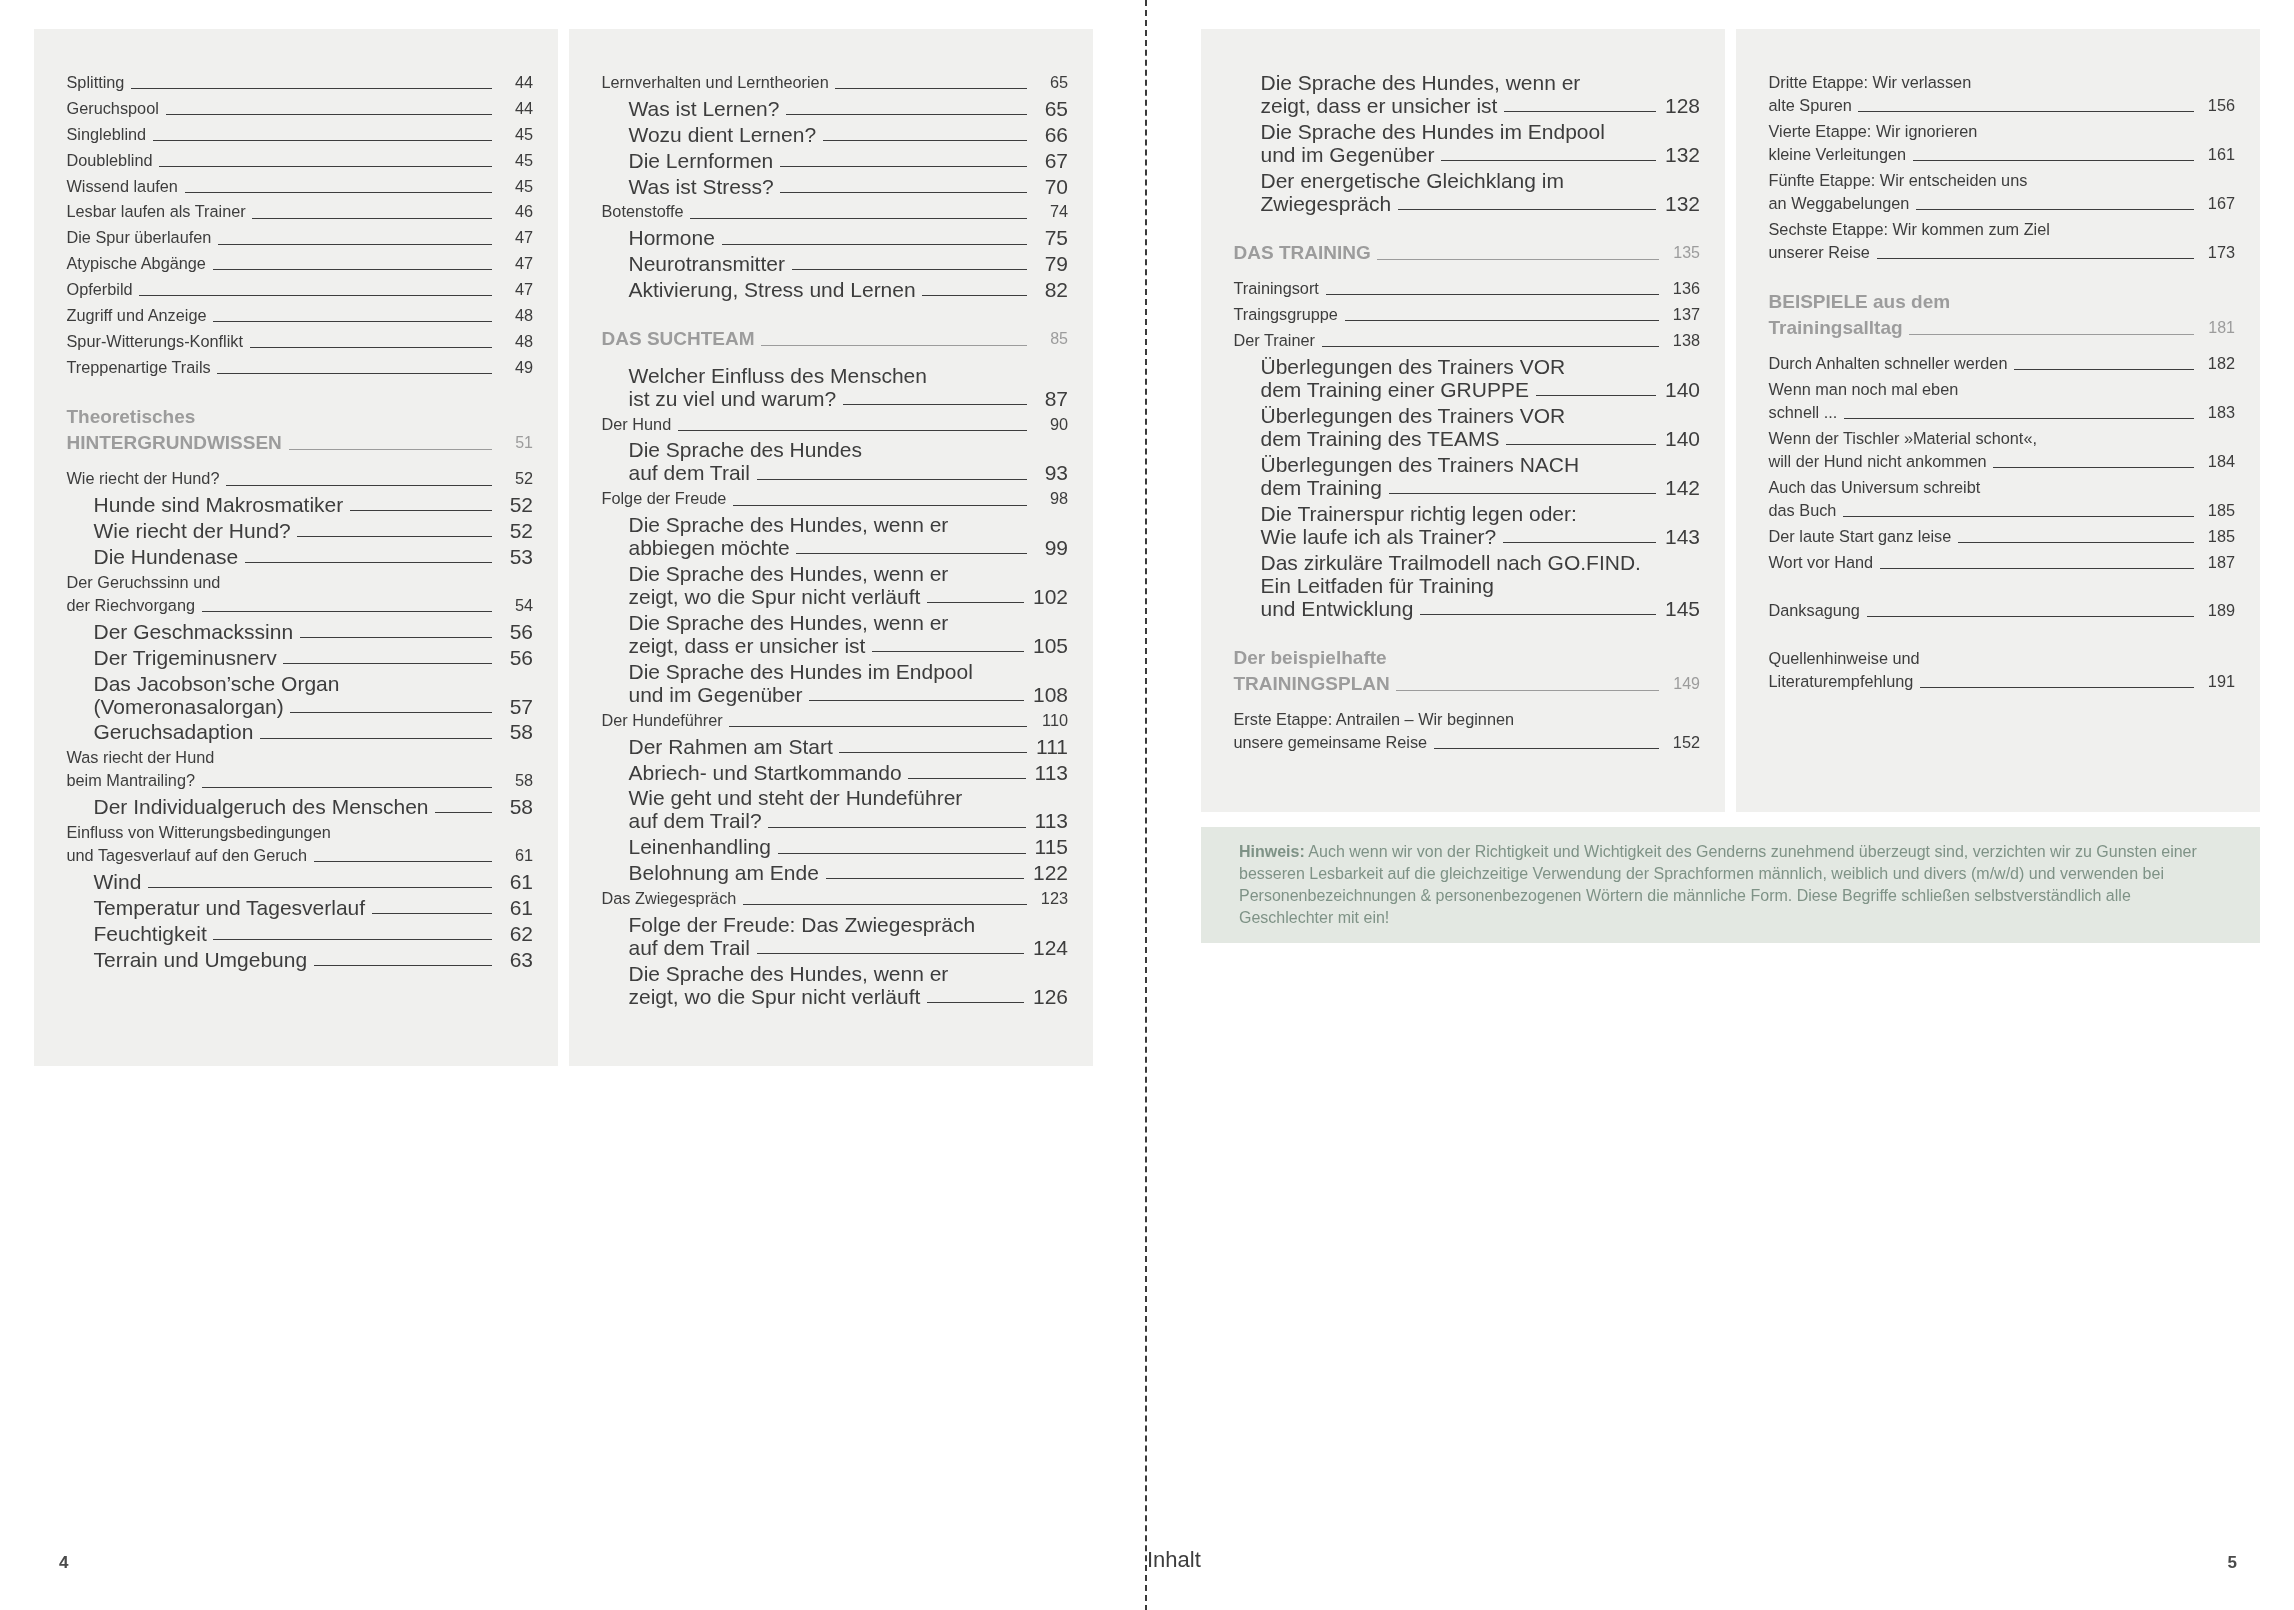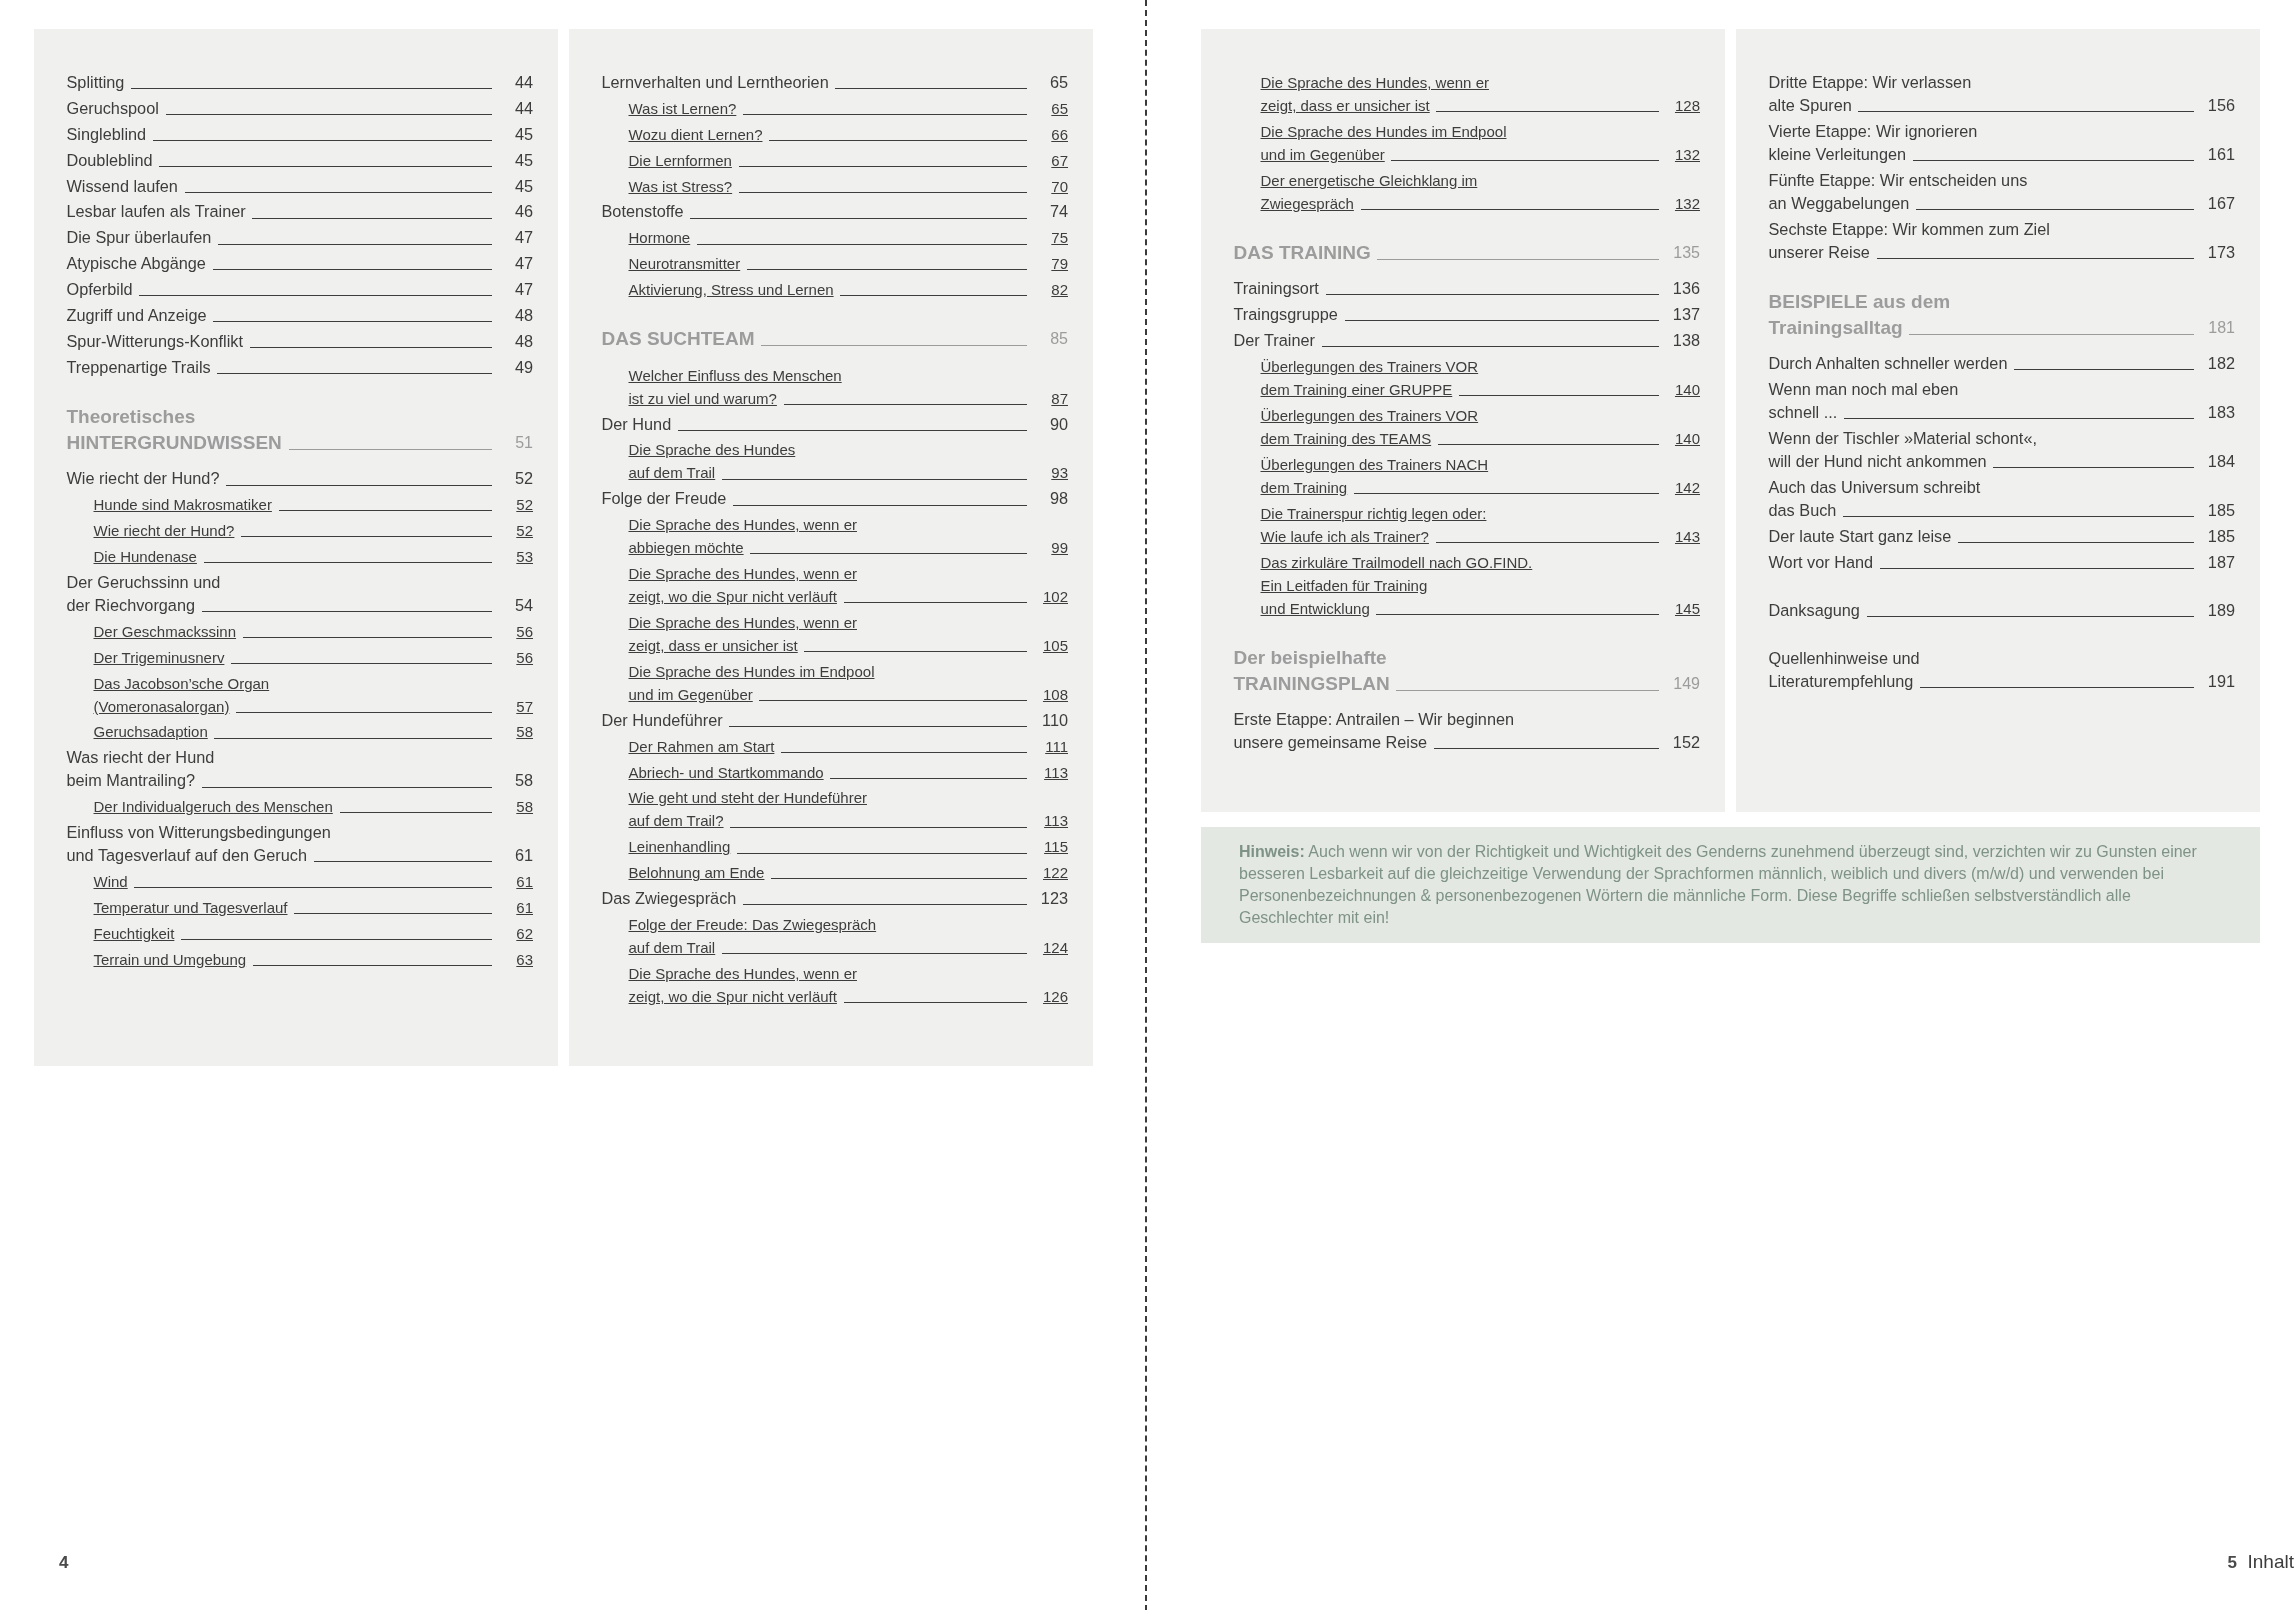--- a/index.html
+++ b/index.html
@@ -18,21 +18,21 @@
   }
   .page { width: 1147px; box-sizing: border-box; position: relative; }
   .page-left  { padding: 29px 54px 0 34px; }
   .page-right { padding: 29px 34px 0 54px; }
   .columns { display: flex; gap: 11px; align-items: stretch; }
   .col {
     flex: 1 1 0; background: var(--panel, #f0f0ee);
     padding: 42px 25px 55px 32.5px; box-sizing: border-box;
   }
   .entry { margin: 0 0 2.9px 0; font-size: 16.3px; line-height: 23px; }
-  .entry.sub { padding-left: 27px; font-size: 15px; text-decoration: underline; }
+  .entry.sub { padding-left: 27px; font-size: 21px; }
   .entry.heading {
     color: var(--heading, #9c9c9c); font-weight: bold;
     font-size: 19px; line-height: 26px;
     margin-top: 25px; margin-bottom: 11.5px;
   }
   .entry.gap { margin-top: 25px; }
   .line { white-space: nowrap; }
   .line.last { display: flex; align-items: flex-end; }
   .txt { flex: 0 0 auto; white-space: nowrap; }
   .leader {
@@ -52,21 +52,21 @@
   }
   .note .note-label { font-weight: bold; }
   .footer-num {
     position: absolute; bottom: 38px;
     font-size: 17px; font-weight: bold; color: #4a4a4a;
   }
   .page-left  .footer-num { left: 59px; }
   .page-right .footer-num { right: 57px; }
   .footer-label {
     position: absolute; bottom: 38px; left: 0; width: 100%;
-    text-align: right; font-size: 19px; color: var(--text, #3d3d3d);
+    text-align: left; font-size: 22px; color: var(--text, #3d3d3d);
   }
 </style>
 </head>
 <body>
 
 <div class="spread">
 
   <div class="page page-left">
     <div class="columns">
       <div class="col">

